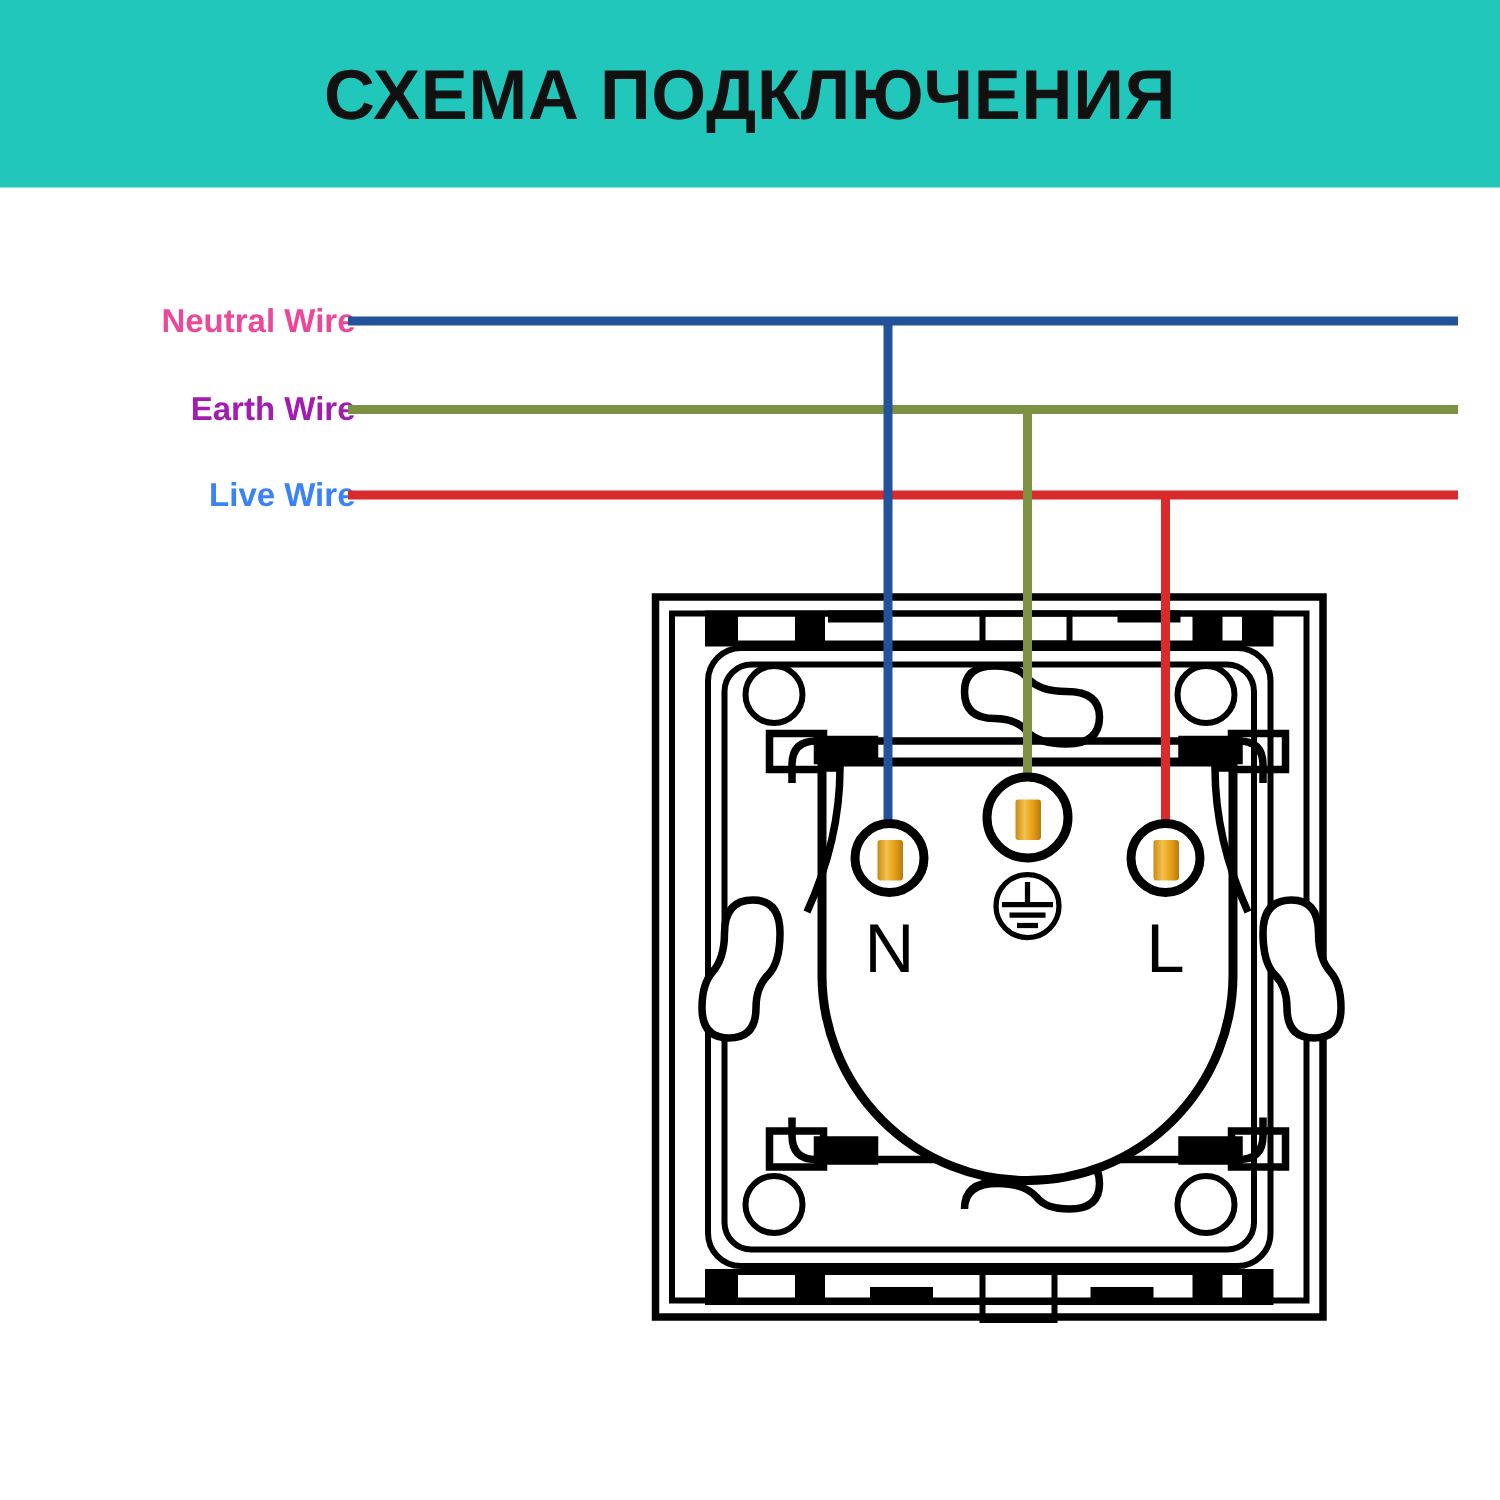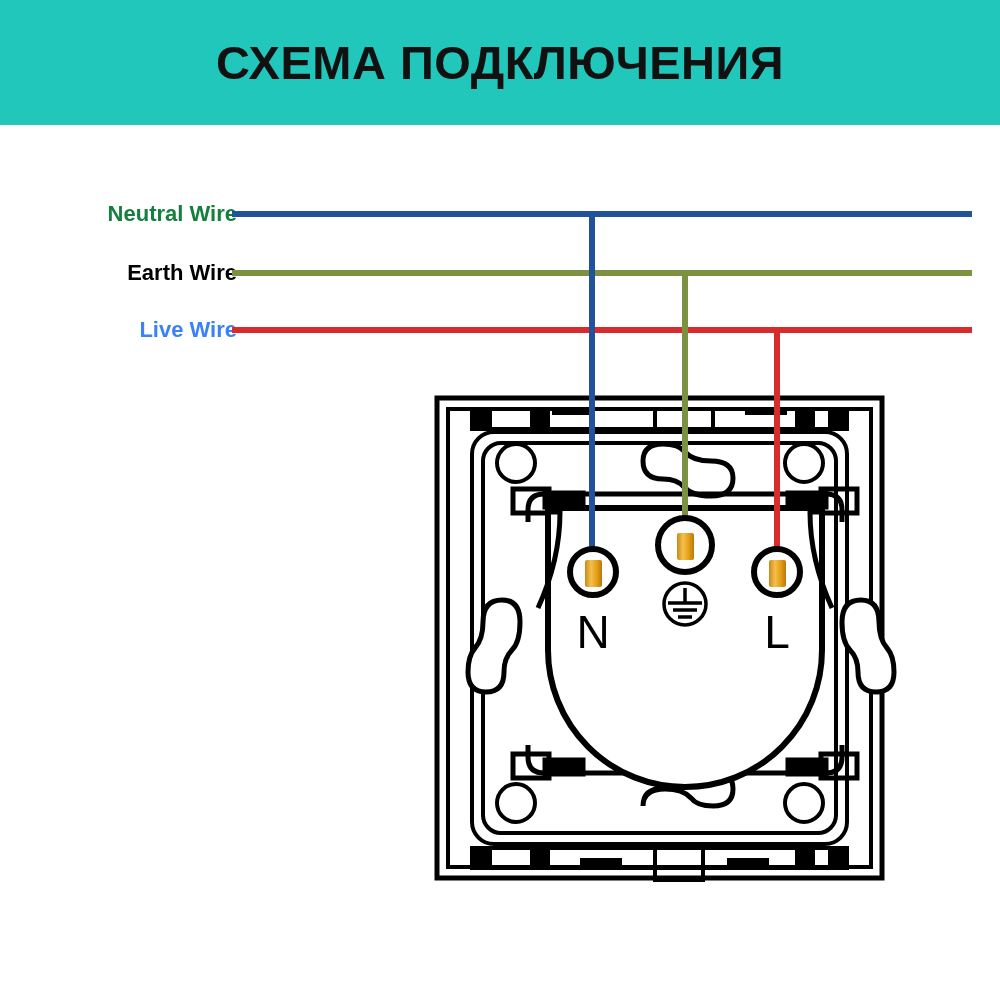--- a/index.html
+++ b/index.html
@@ -71,22 +71,22 @@
   }
 </style>
 </head>
 <body>
 
 <div id="page">
 
   <div id="header-band" style="background: rgb(34, 199, 187);"></div>
   <div id="header-title" style="color: rgb(17, 17, 17);">СХЕМА ПОДКЛЮЧЕНИЯ</div>
 
-  <div class="legend-label" id="label-neutral" style="color: #15803d; top: 214px;">Neutral Wire</div>
-  <div class="legend-label" id="label-earth" style="color: #000000; top: 273px;">Earth Wire</div>
+  <div class="legend-label" id="label-neutral" style="color: #ec4899; top: 214px;">Neutral Wire</div>
+  <div class="legend-label" id="label-earth" style="color: #a21caf; top: 273px;">Earth Wire</div>
   <div class="legend-label" id="label-live" style="color: #3b82f6; top: 330px;">Live Wire</div>
 
   <svg id="diagram-svg" viewBox="0 0 1000 1000">
 
     <defs>
 
       <linearGradient id="brassGrad" x1="0" y1="0" x2="1" y2="0">
         <stop offset="0%" stop-color="#c98a16"></stop>
         <stop offset="35%" stop-color="#f4bf4e"></stop>
         <stop offset="65%" stop-color="#e8a317"></stop>

